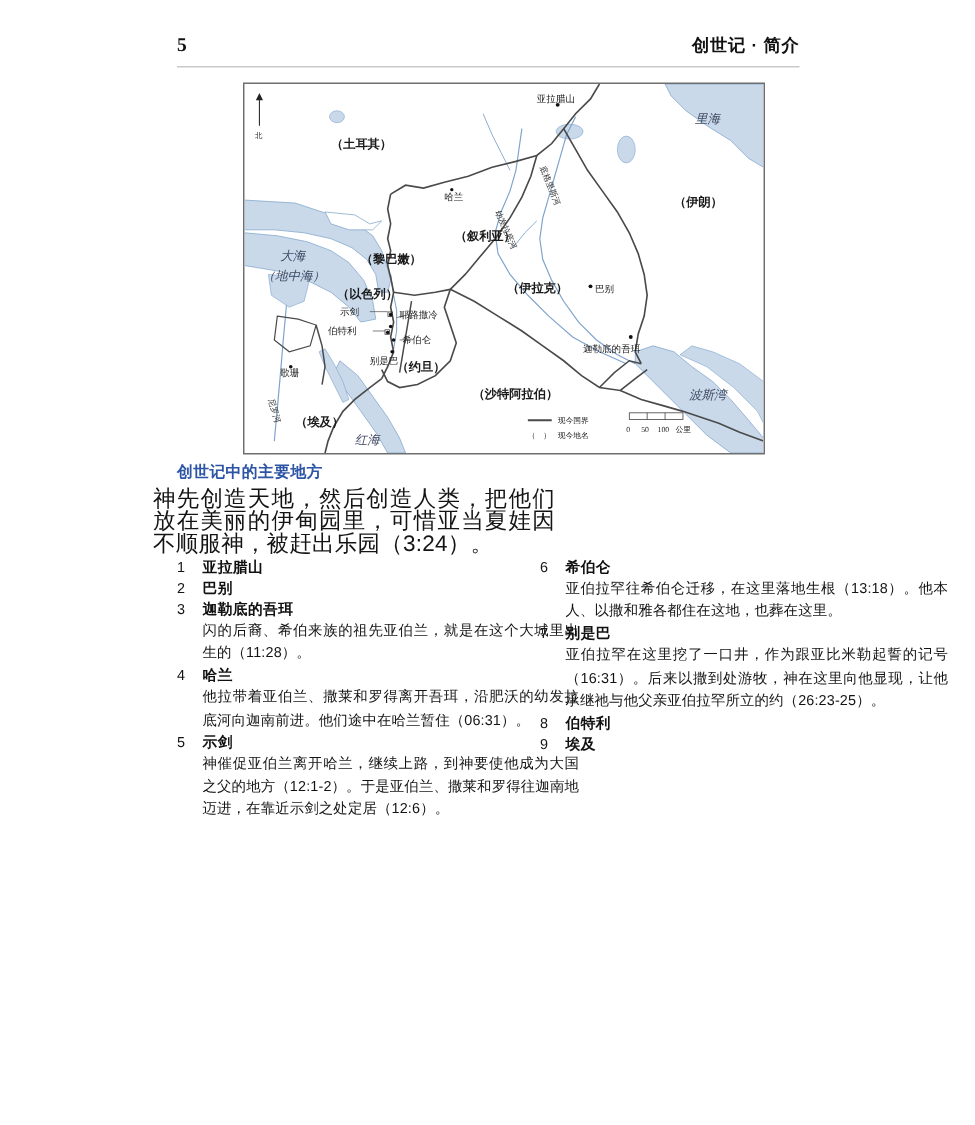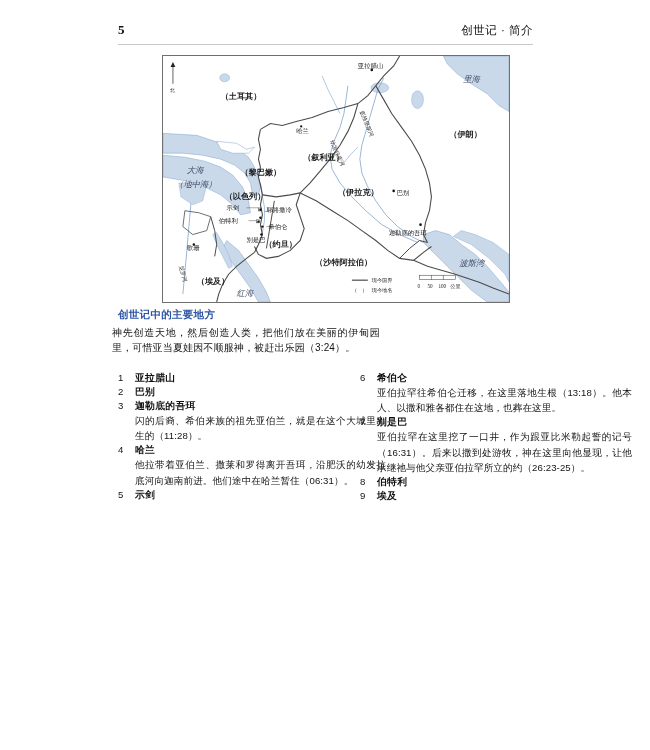--- a/index.html
+++ b/index.html
@@ -40,21 +40,21 @@
     font-weight: bold;
     font-size: 13px;
     color: #111;
     letter-spacing: 0;
   }
   .head-title {
     position: absolute;
     right: 0;
     top: 1px;
     font-size: 11.5px;
-    font-weight: normal;
+    font-weight: bold;
     color: #111;
     letter-spacing: 0.5px;
     margin-left: 32px;
   }
   .head-rule {
     position: absolute;
     left: 118px;
     top: 44px;
     width: 415px;
     height: 1px;
@@ -113,24 +113,24 @@
     left: 118px;
     top: 308px;
     font-size: 10.5px;
     font-weight: bold;
     color: #2d55a5;
     letter-spacing: 0.3px;
     text-align: center;
   }
   .intro-para {
     position: absolute;
-    left: 112px;
+    left: 102px;
     top: 325px;
     width: 268px;
-    font-size: 10px;
+    font-size: 15px;
     line-height: 15.2px;
     color: #141414;
     text-align: justify;
     letter-spacing: 0.15px;
   }
 
   .col {
     position: absolute;
     top: 372px;
     width: 268px;
@@ -369,20 +369,21 @@
         <span class="entry-num">4</span>
         <span class="entry-name">哈兰</span>
       </div>
       <div class="entry-body">他拉带着亚伯兰、撒莱和罗得离开吾珥，沿肥沃的幼发拉底河向迦南前进。他们途中在哈兰暂住（06:31）。</div>
     </div>
     <div class="entry">
       <div class="entry-head">
         <span class="entry-num">5</span>
         <span class="entry-name">示剑</span>
       </div>
+      <div class="entry-body">神催促亚伯兰离开哈兰，继续上路，到神要使他成为大国之父的地方（12:1-2）。于是亚伯兰、撒莱和罗得往迦南地迈进，在靠近示剑之处定居（12:6）。</div>
     </div>
   </div>
 
   <div class="col col-right">
     <div class="entry">
       <div class="entry-head">
         <span class="entry-num">6</span>
         <span class="entry-name">希伯仑</span>
       </div>
       <div class="entry-body">亚伯拉罕往希伯仑迁移，在这里落地生根（13:18）。他本人、以撒和雅各都住在这地，也葬在这里。</div>

